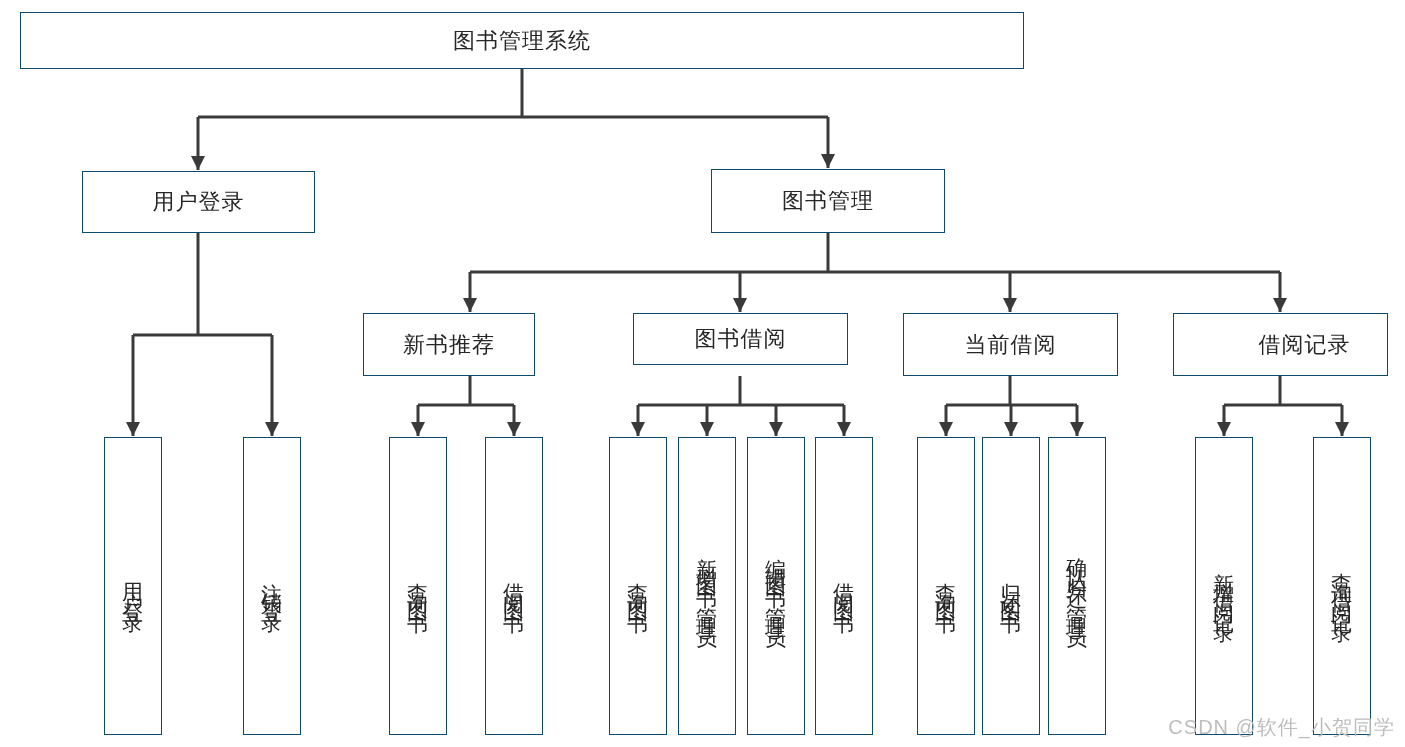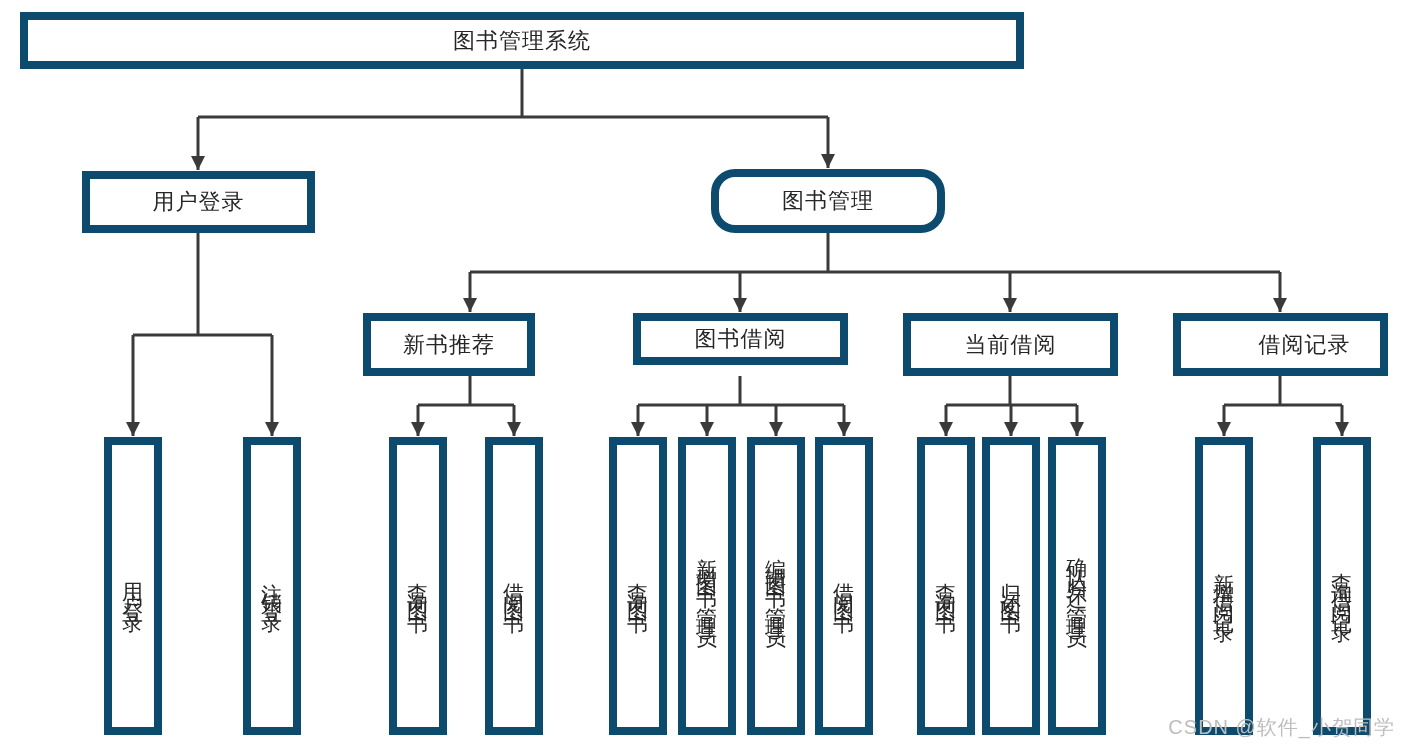--- a/index.html
+++ b/index.html
@@ -16,21 +16,21 @@
     overflow: hidden;
   }
   .connectors {
     position: absolute;
     left: 0; top: 0;
     width: 1405px; height: 747px;
   }
   .node {
     position: absolute;
     box-sizing: border-box;
-    border: 8px solid #0c4a6e;
+    border: 1px solid #0c4a6e;
     background: #ffffff;
     color: #262626;
     display: flex;
     align-items: center;
     justify-content: center;
     text-align: center;
   }
   .hbox {
     font-size: 22px;
     letter-spacing: 1px;
@@ -109,21 +109,21 @@
     <g>
       <path d="M1280,376 V405 M1224,405 H1342"></path>
       <line x1="1224" y1="405" x2="1224" y2="436" marker-end="url(#ah)"></line>
       <line x1="1342" y1="405" x2="1342" y2="436" marker-end="url(#ah)"></line>
     </g>
   </svg>
 
   <div class="node hbox" style="left:20px; top:12px; width:1004px; height:57px;">图书管理系统</div>
 
   <div class="node hbox" style="left:82px; top:171px; width:233px; height:62px;">用户登录</div>
-  <div class="node hbox" style="left:711px; top:169px; width:234px; height:64px;border-radius:24px;">图书管理</div>
+  <div class="node hbox" style="left:711px; top:169px; width:234px; height:64px;">图书管理</div>
 
   <div class="node hbox" style="left:363px; top:313px; width:172px; height:63px;">新书推荐</div>
   <div class="node hbox" style="left:633px; top:313px; width:215px; height:52px;">图书借阅</div>
   <div class="node hbox" style="left:903px; top:313px; width:215px; height:63px;">当前借阅</div>
   <div class="node hbox" style="left:1173px; top:313px; width:215px; height:63px;padding-left:48px;">借阅记录</div>
 
   <div class="node vbox" style="left:104px; top:437px; width:58px; height:298px;">用户登录</div>
   <div class="node vbox" style="left:243px; top:437px; width:58px; height:298px;">注销登录</div>
 
   <div class="node vbox" style="left:389px; top:437px; width:58px; height:298px;">查询图书</div>

